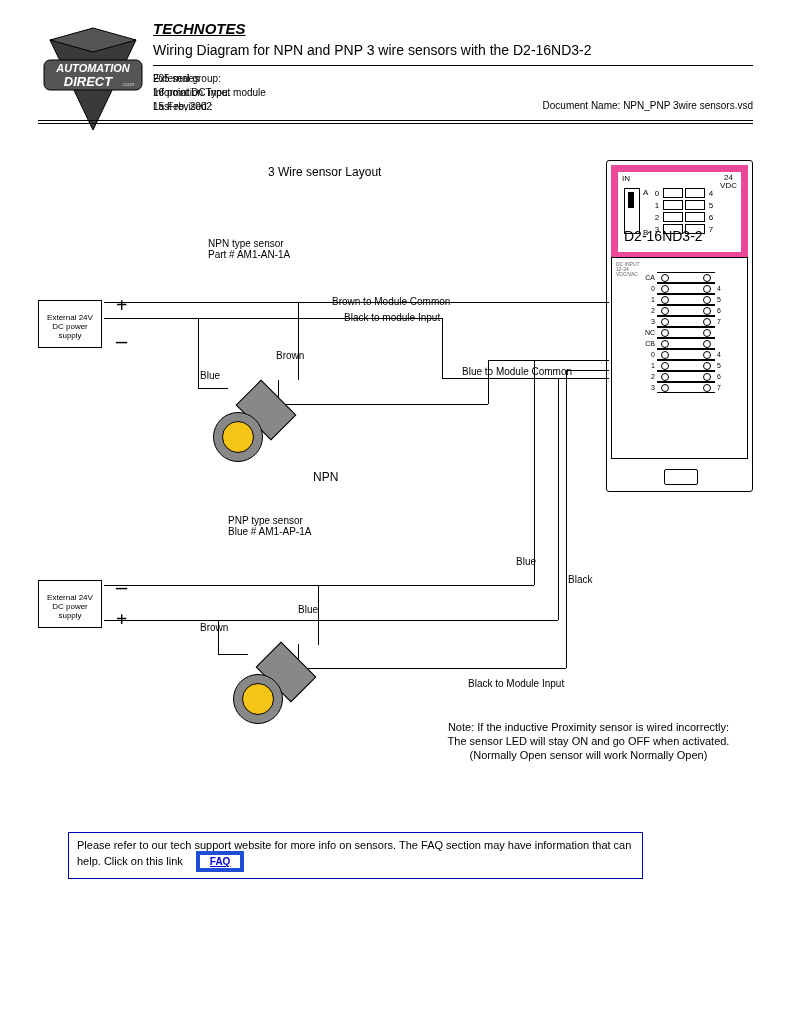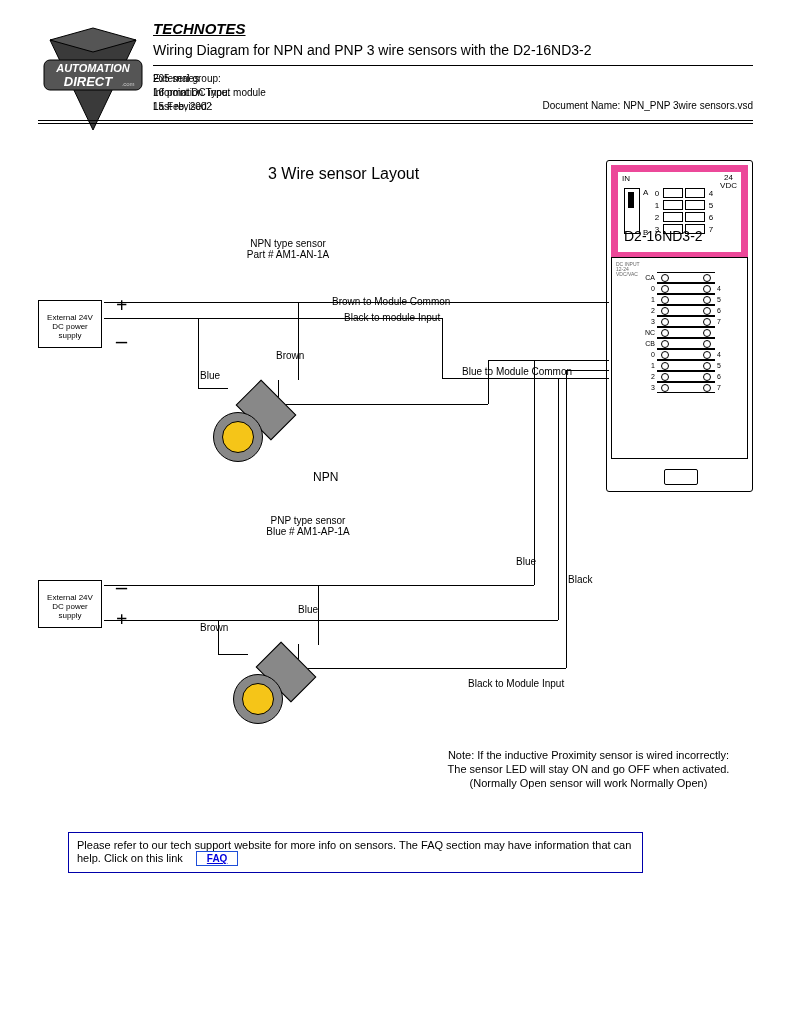--- a/index.html
+++ b/index.html
@@ -58,21 +58,21 @@
     left: 38px;
     top: 160px;
     right: 38px;
     bottom: 38px;
   }
 
   .layout-title {
     position: absolute;
     left: 230px;
     top: 5px;
-    font-size: 16px;
+    font-size: 12px;
   }
 
   
   .module {
     position: absolute;
     right: 0;
     top: 0;
     width: 145px;
     height: 330px;
     border: 1px solid #000;
@@ -131,37 +131,37 @@
   .sensor-face {
     position:absolute; width:48px; height:48px; border:1px solid #000; border-radius:50%; background:#888; left:0; top:14px;
   }
   .sensor-inner{
     position:absolute; width:30px; height:30px; border:1px solid #000; border-radius:50%; background:#f5c518; left:9px; top:23px;
   }
   .s1 { left:175px; top:238px; }
   .s2 { left:195px; top:500px; }
 
   .lbl { position:absolute; font-size:10px; }
-  .lbl-c { text-align:center; }
+  .lbl-c { }
 
   
   .wire { position:absolute; background:#000; }
   .wh { height:1px; }
   .wv { width:1px; }
 
   
   .infobox {
     position:absolute; left:30px; top:672px; right:110px; border:1px solid #00a; padding:6px 8px; font-size:11px;
   }
-  .faq { border:1px solid #1d4ed8; color:#00d; font-weight:bold; text-decoration:underline; padding:1px 10px; display:inline-block; font-size:10px;}
+  .faq { border:4px solid #1d4ed8; color:#00d; font-weight:bold; text-decoration:underline; padding:1px 10px; display:inline-block; font-size:10px;}
 
   .qa { position:absolute; left:70px; top:740px; right:90px; font-size:11px; line-height:14px;}
   .note { position:absolute; left:70px; top:820px; right:90px; font-size:11px; line-height:14px;}
 
-  .wiring-note { position:absolute; left:386px; top:560px; right:0; font-size:11px; line-height:14px; text-align:center;margin-top:28px;}
+  .wiring-note { position:absolute; left:386px; top:560px; right:0; font-size:11px; line-height:14px; text-align:center;}
 </style>
 </head>
 <body>
 
 <div class="page">
   <div class="header">
     <div class="logo">
       <svg viewBox="0 0 110 110">
         <polygon points="55,108 12,18 98,18" fill="#3a3a3a" stroke="#000" stroke-width="1"></polygon>
         <polygon points="55,6 98,18 55,30 12,18" fill="#555" stroke="#000" stroke-width="1"></polygon>

